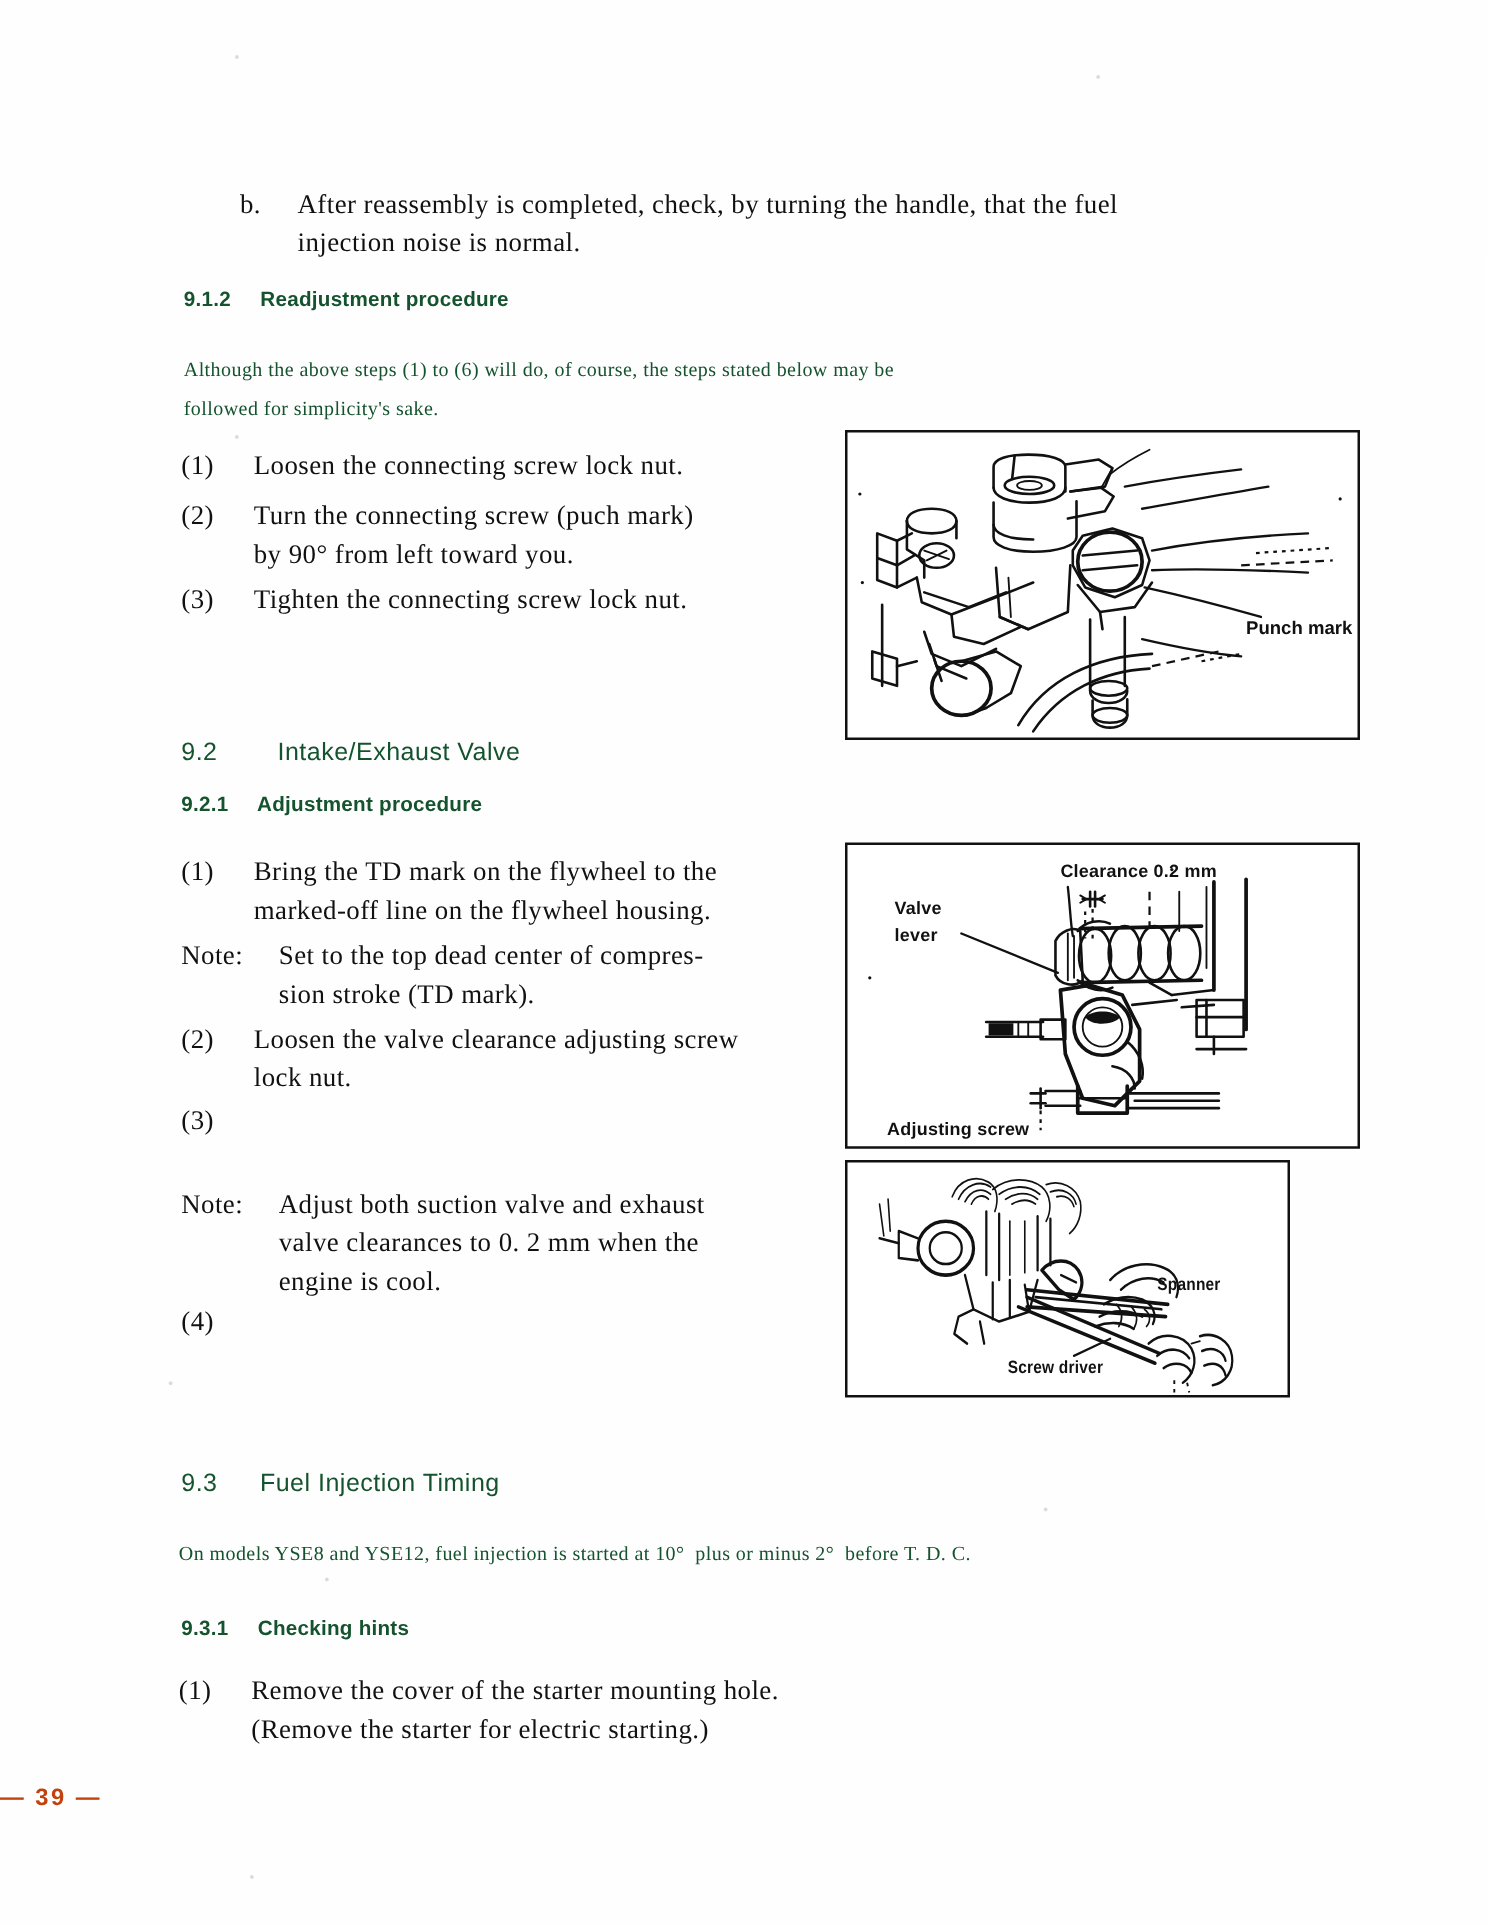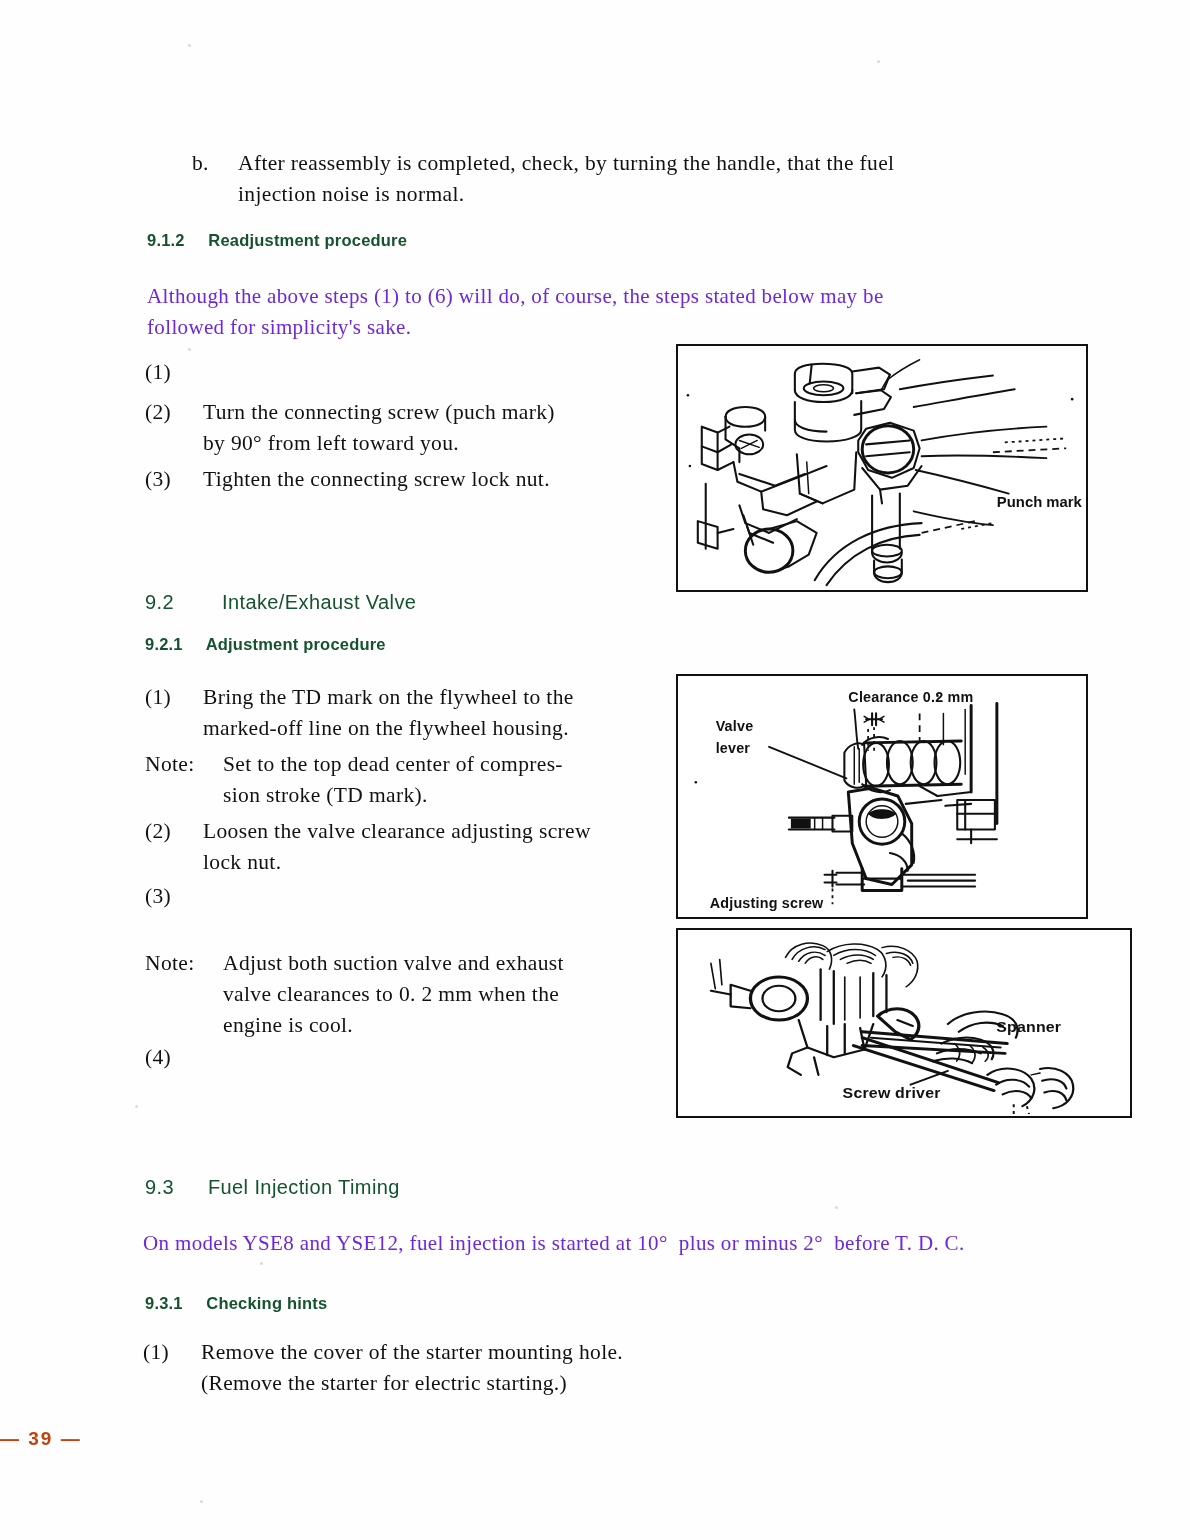--- a/index.html
+++ b/index.html
@@ -21,24 +21,24 @@
     position: absolute;
     inset: 0;
     background: #fefefe;
   }
 
   
   .blk { position: absolute; }
 
   .body-text {
     font-family: "Liberation Serif", "DejaVu Serif", serif;
-    font-size: 21px;
+    font-size: 16px;
     line-height: 31px;
     letter-spacing: 0.35px;
-    color: #6d28d9;
+    color: #14532d;
     white-space: pre-wrap;
   }
 
   .heading {
     font-family: "Liberation Sans", "DejaVu Sans", sans-serif;
     font-weight: bold;
     color: #14532d;
   }
   .heading-sub {
     font-size: 16.5px;
@@ -150,20 +150,21 @@
     <span>9.1.2</span>
     <span style="display:inline-block; width:14px;"></span>
     <span>Readjustment procedure</span>
   </div>
 
   <div class="blk body-text" style="left:147px; top:281px; width:900px;">Although the above steps (1) to (6) will do, of course, the steps stated below may be
 followed for simplicity's sake.</div>
 
   <div class="item" style="left:145px; top:357px; width:520px;">
     <span class="marker" style="width:58px;">(1)</span>
+    <span class="txt" style="width:460px;">Loosen the connecting screw lock nut.</span>
   </div>
 
   <div class="item" style="left:145px; top:397px; width:520px;">
     <span class="marker" style="width:58px;">(2)</span>
     <span class="txt" style="width:460px;">Turn the connecting screw (puch mark)
 by 90° from left toward you.</span>
   </div>
 
   <div class="item" style="left:145px; top:464px; width:520px;">
     <span class="marker" style="width:58px;">(3)</span>
@@ -379,21 +380,21 @@
       <path class="drawline" d="M232,208 L300,208"></path>
       <path class="dashline2" d="M156,216 L156,232"></path>
 
       <text class="fig-label" x="32" y="236">Adjusting screw</text>
 
       <circle class="fillblk" cx="18" cy="108" r="1.3"></circle>
       <circle class="fillblk" cx="262" cy="20" r="1.3"></circle>
     </svg>
   </div>
 
-  <div class="figure" style="left:676px; top:928px; width:456px; height:190px;">
+  <div class="figure" style="left:676px; top:928px; width:356px; height:190px;">
     <svg viewBox="0 0 412 190" preserveAspectRatio="none">
 
       <g class="drawline-thin">
         <path d="M98,28 C104,14 120,10 132,16 C140,20 142,30 138,40"></path>
         <path d="M104,30 C110,18 124,14 134,20"></path>
         <path d="M110,32 C116,22 126,20 134,26"></path>
         <path d="M116,34 C120,26 128,26 132,30"></path>
         <path d="M136,22 C150,12 170,12 182,20 C190,26 192,38 186,48"></path>
         <path d="M142,26 C154,18 170,18 180,26"></path>
         <path d="M148,30 C158,24 170,24 178,30"></path>

